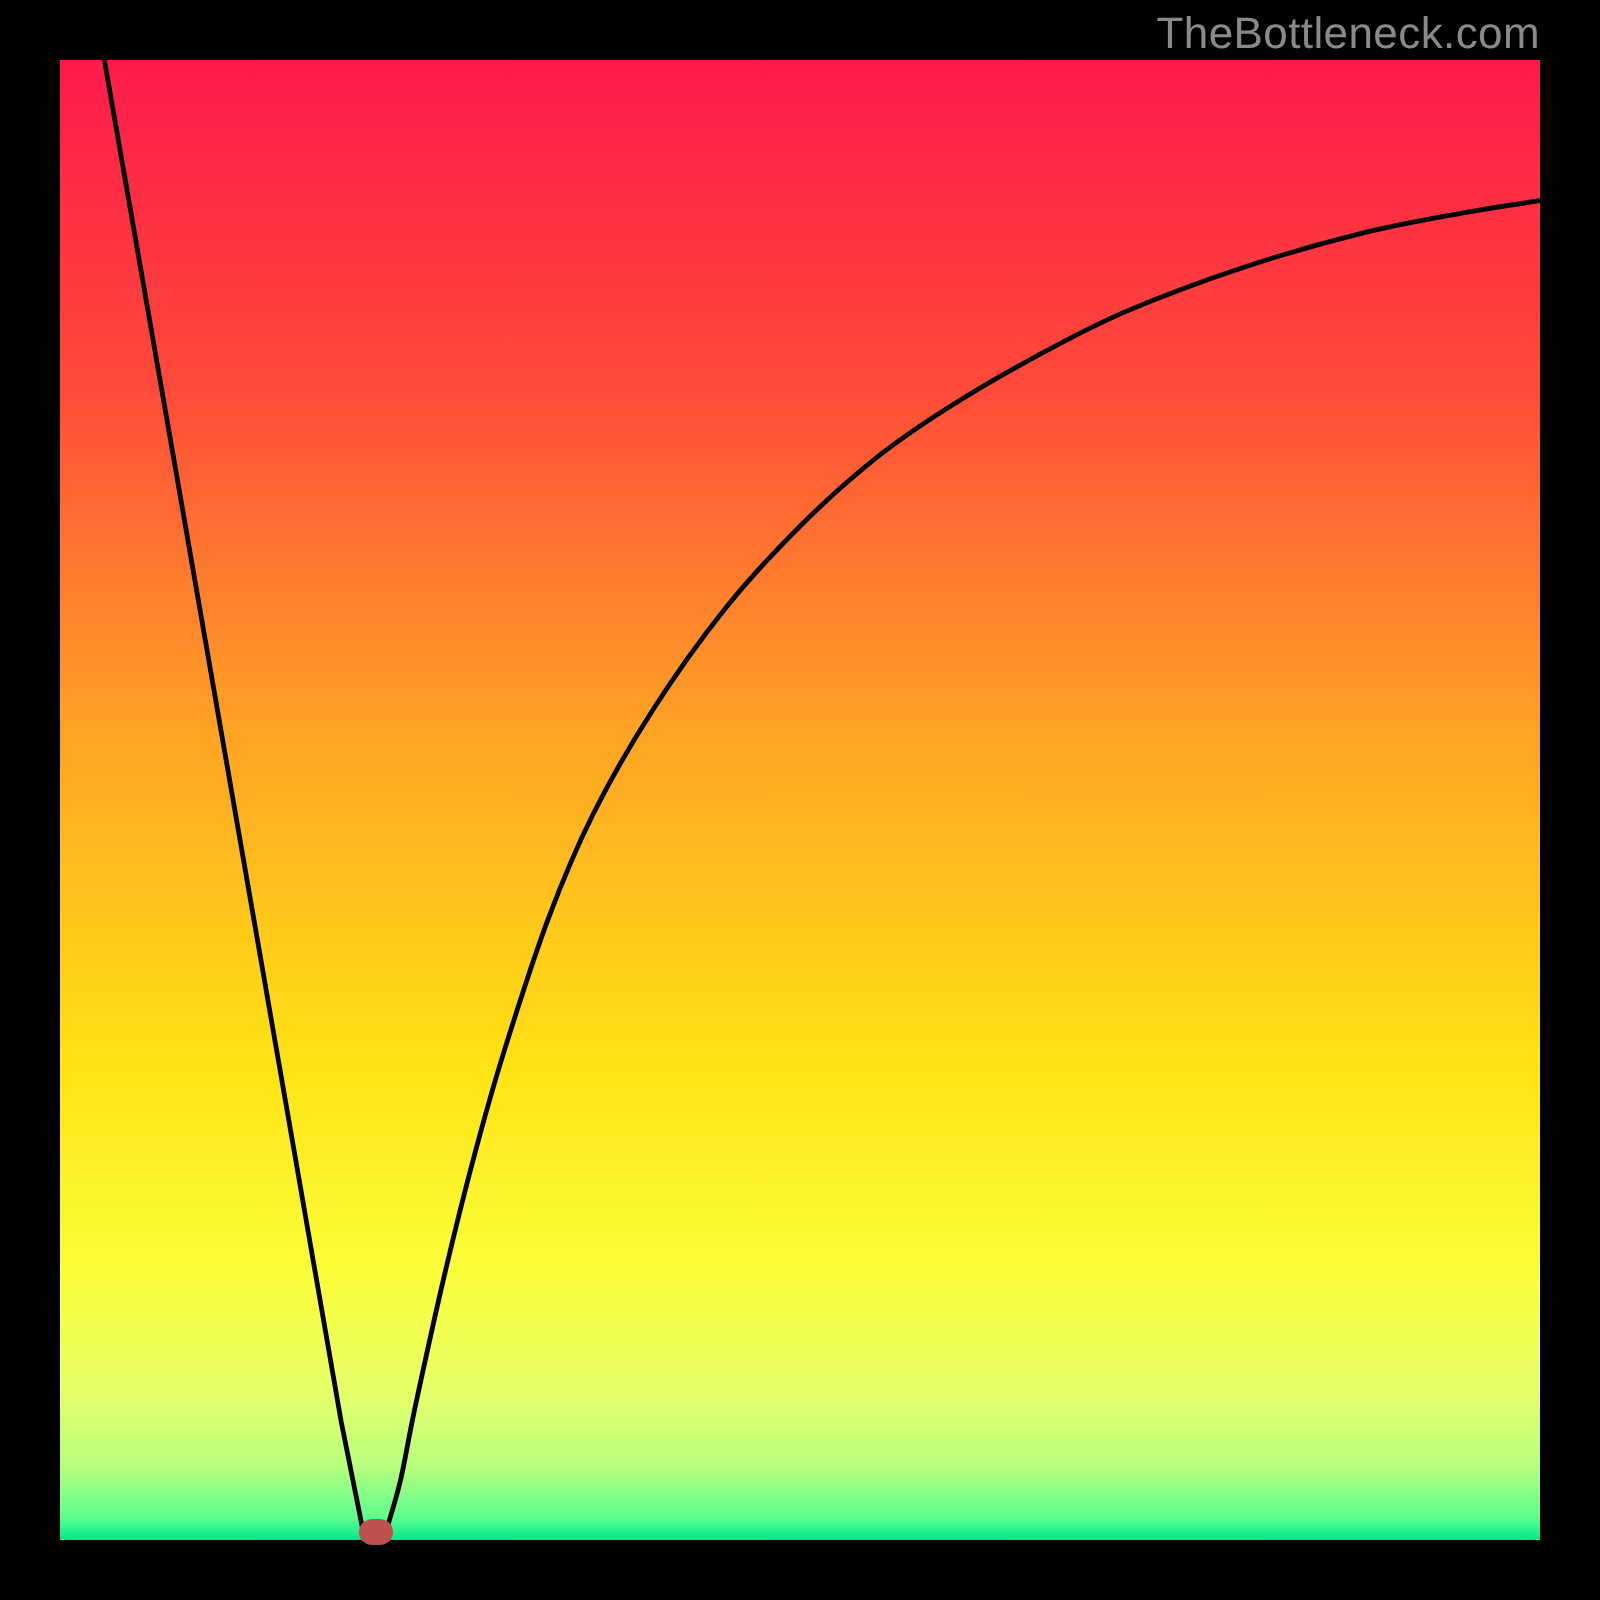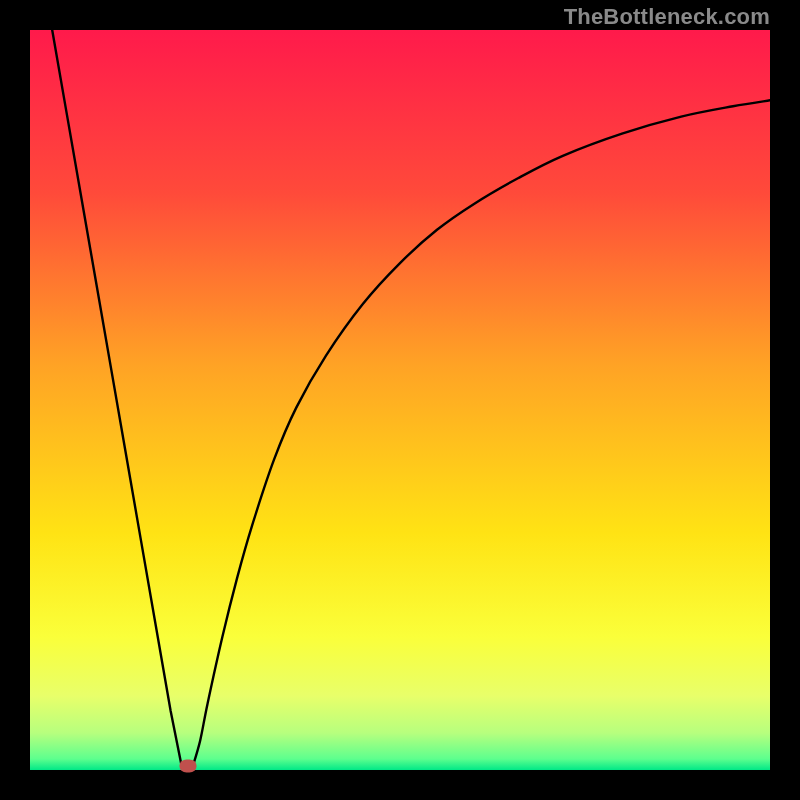--- a/index.html
+++ b/index.html
@@ -26,21 +26,20 @@
     height: 740px;
   }
   .watermark {
     position: absolute;
     top: 4px;
     right: 30px;
     font-family: Arial, Helvetica, sans-serif;
     font-size: 22px;
     color: #8a8a8a;
     letter-spacing: 0.2px;
-    font-weight: bold;
   }
   .marker {
     position: absolute;
     width: 17px;
     height: 13px;
     background: #c0504d;
     border-radius: 7px / 6px;
     transform: translate(-50%, -50%);
   }
 </style>

